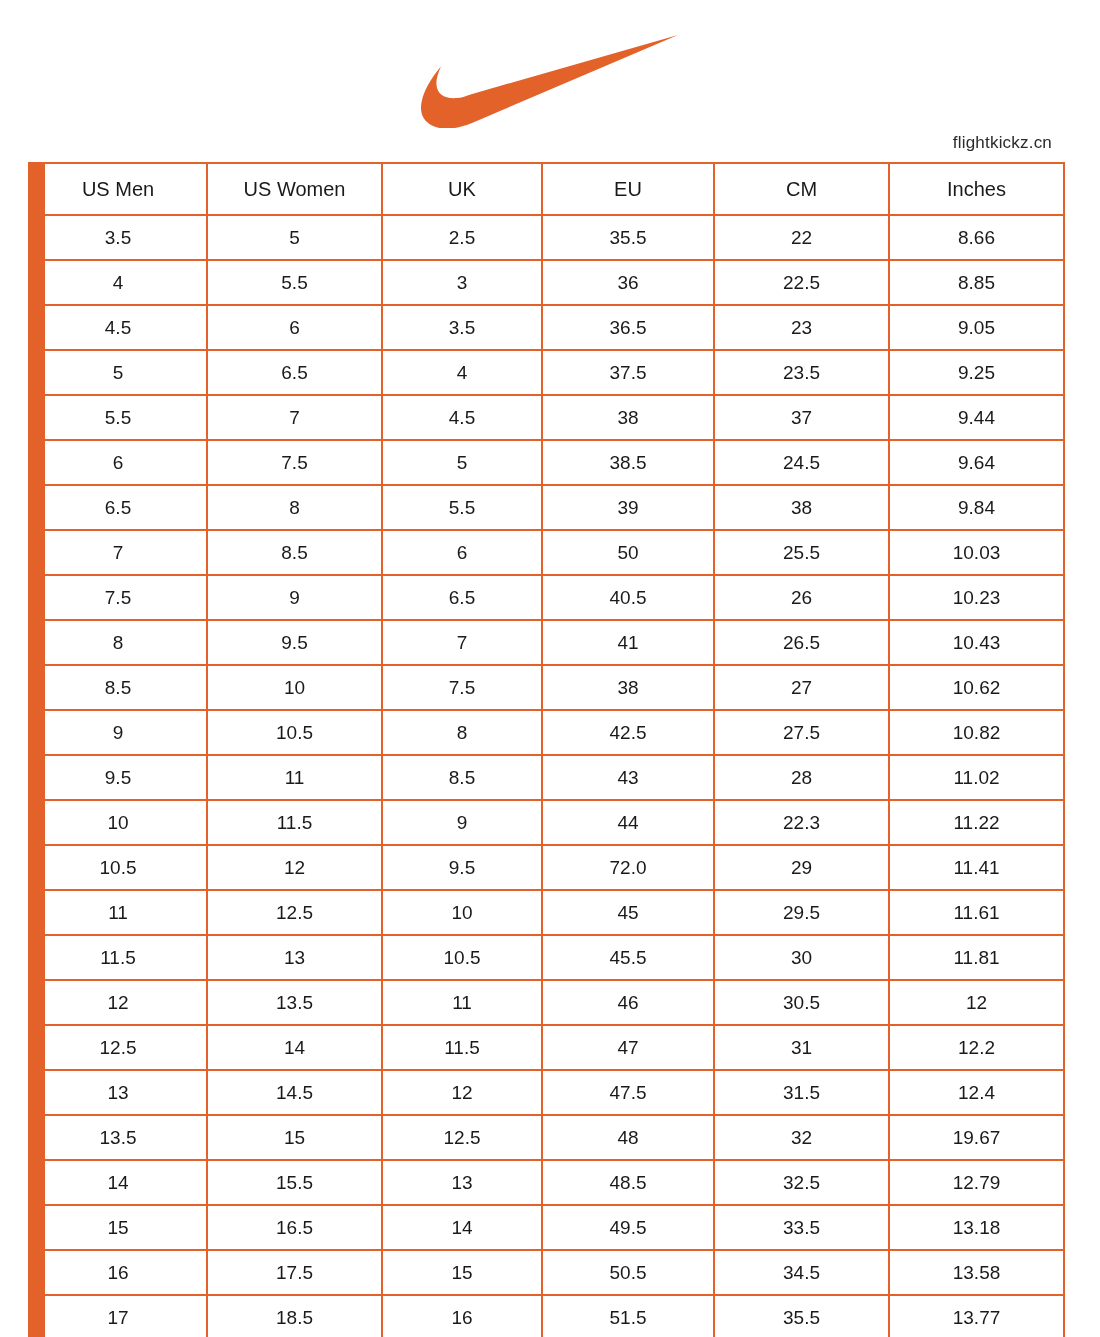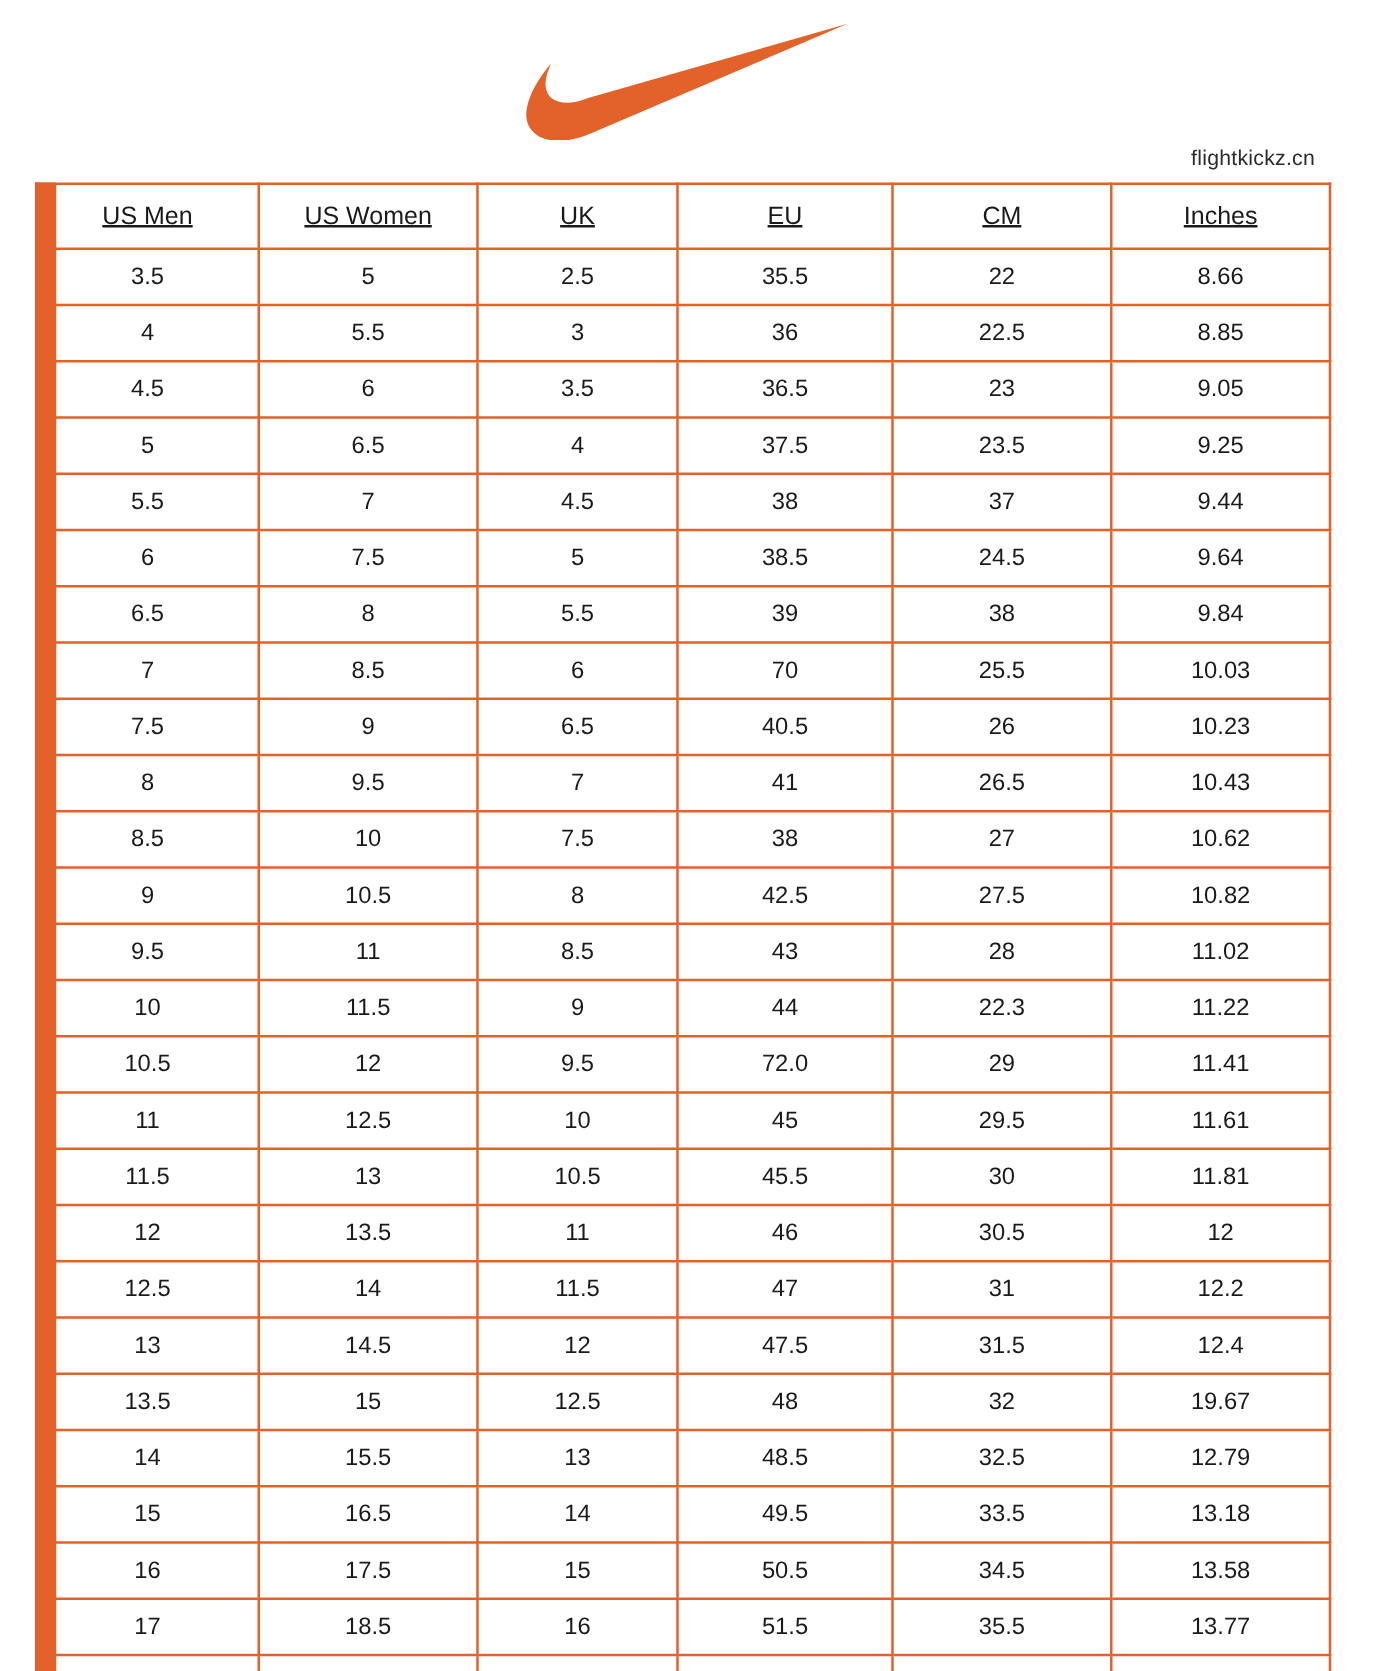--- a/index.html
+++ b/index.html
@@ -12,20 +12,21 @@
     background: #ffffff;
     font-family: "Liberation Sans", sans-serif;
     color: #1a1a1a;
     overflow: hidden;
   }
   .page {
     position: relative;
     width: 1100px;
     height: 1057px;
     box-sizing: border-box;
+    margin-top: 16px;
   }
   .logo-wrap {
     width: 100%;
     height: 118px;
     display: flex;
     align-items: center;
     justify-content: center;
     padding-top: 10px;
     box-sizing: border-box;
   }
@@ -58,21 +59,20 @@
     font-weight: normal;
     font-size: 19px;
     color: #1a1a1a;
     height: 43px;
     line-height: 1.15;
     padding: 0;
   }
   table.size-table thead th {
     height: 50px;
     font-size: 20px;
-    text-decoration: underline;
   }
   table.size-table tbody tr td {
     height: 43px;
   }
   
   .left-bar {
     position: absolute;
     top: 146px;
     left: 28px;
     width: 17px;
@@ -177,21 +177,21 @@
           <td>8</td>
           <td>5.5</td>
           <td>39</td>
           <td>38</td>
           <td>9.84</td>
         </tr>
         <tr>
           <td>7</td>
           <td>8.5</td>
           <td>6</td>
-          <td>70</td>
+          <td>50</td>
           <td>25.5</td>
           <td>10.03</td>
         </tr>
         <tr>
           <td>7.5</td>
           <td>9</td>
           <td>6.5</td>
           <td>40.5</td>
           <td>26</td>
           <td>10.23</td>

